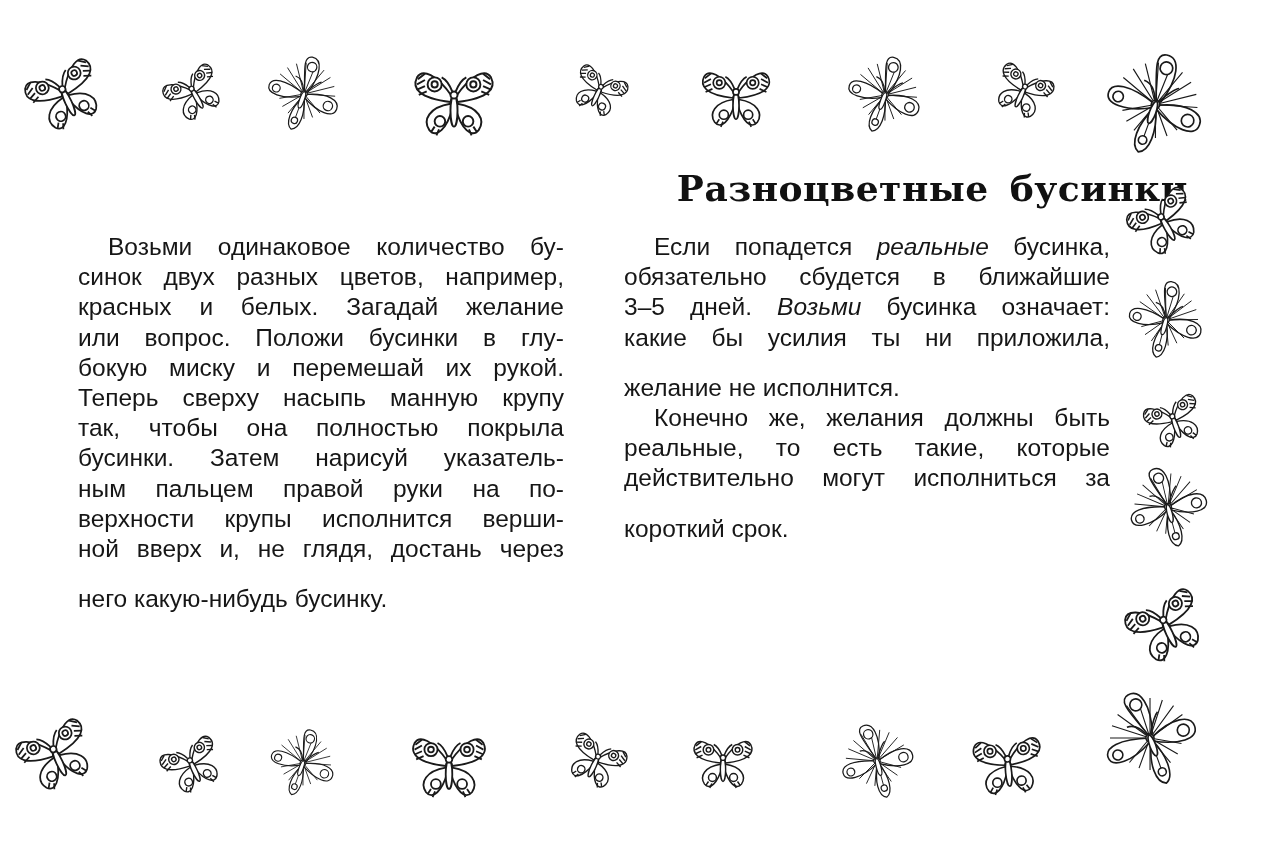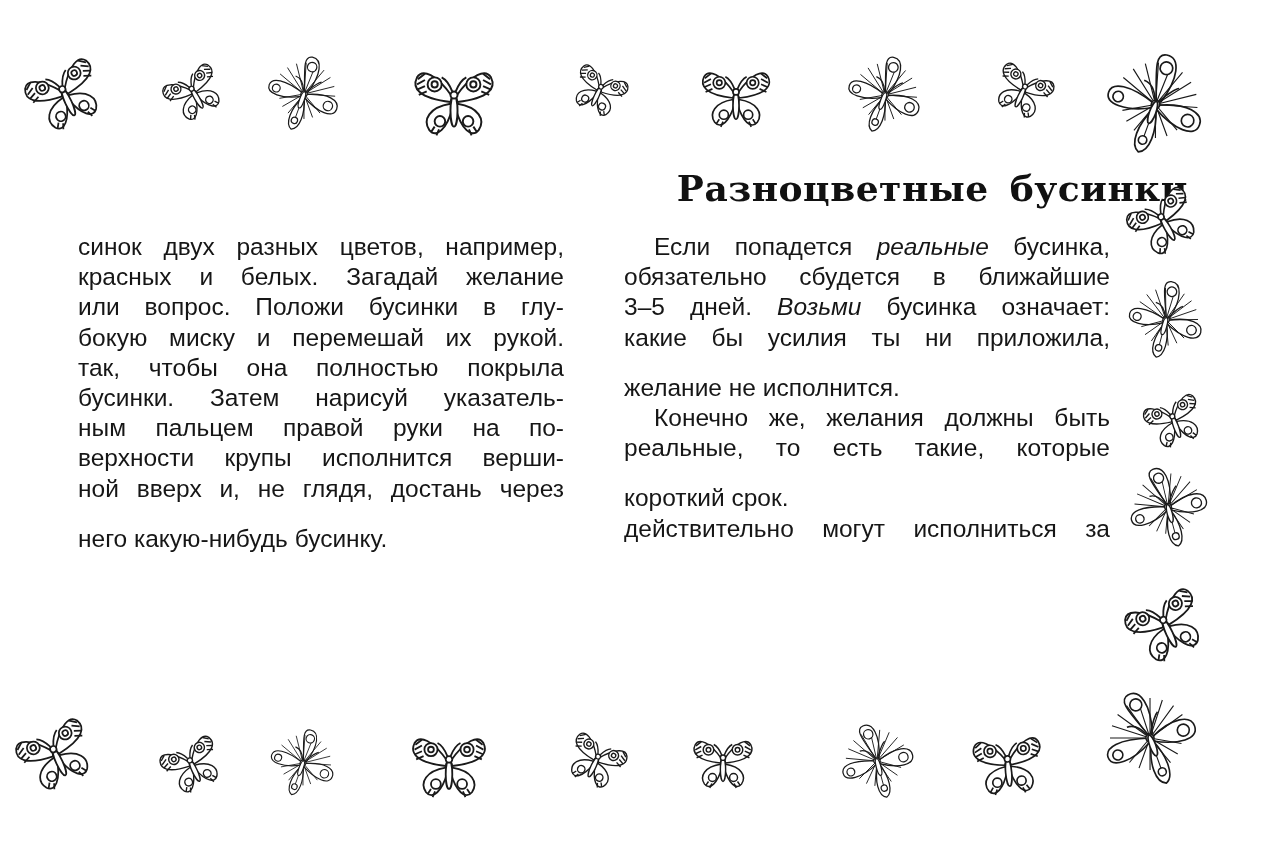--- a/index.html
+++ b/index.html
@@ -32,42 +32,44 @@
     .bf svg { display: block; overflow: visible; }
   </style>
 </head>
 <body>
 
 <div class="page">
 
   <h1 class="title">Разноцветные бусинки</h1>
 
   <div class="col col-left">
+    <span class="ln ind">Возьми одинаковое количество бу-</span>
     <span class="ln">синок двух разных цветов, например,</span>
     <span class="ln">красных и белых. Загадай желание</span>
     <span class="ln">или вопрос. Положи бусинки в глу-</span>
     <span class="ln">бокую миску и перемешай их рукой.</span>
+    <span class="ln">Теперь сверху насыпь манную крупу</span>
     <span class="ln">так, чтобы она полностью покрыла</span>
     <span class="ln">бусинки. Затем нарисуй указатель-</span>
     <span class="ln">ным пальцем правой руки на по-</span>
     <span class="ln">верхности крупы исполнится верши-</span>
     <span class="ln">ной вверх и, не глядя, достань через</span>
     <span class="ln last">него какую-нибудь бусинку.</span>
   </div>
 
   <div class="col col-right">
     <span class="ln ind"><span>Если попадется </span><em>реальные</em><span> бусинка,</span></span>
     <span class="ln">обязательно сбудется в ближайшие</span>
     <span class="ln"><span>3–5 дней. </span><em>Возьми</em><span> бусинка означает:</span></span>
     <span class="ln">какие бы усилия ты ни приложила,</span>
     <span class="ln last">желание не исполнится.</span>
     <span class="ln ind">Конечно же, желания должны быть</span>
     <span class="ln">реальные, то есть такие, которые</span>
+    <span class="ln">действительно могут исполниться за</span>
     <span class="ln last">короткий срок.</span>
-    <span class="ln">действительно могут исполниться за</span>
   </div>
 
   <div id="decor">
       <div class="bf" style="left: 25px; top: 55px; width: 80px; height: 80px;">
         <svg width="80" height="80" viewBox="0 0 100 100">
           <g transform="rotate(-25 50 50)">
       <g fill="#fff" stroke="#1a1a1a" stroke-width="2.2" stroke-linejoin="round">
         <path d="M48 44 C30 18, 14 12, 8 22 C2 34, 10 46, 46 50 Z"></path>
         <path d="M52 44 C70 18, 86 12, 92 22 C98 34, 90 46, 54 50 Z"></path>
         <path d="M46 52 C22 56, 14 70, 22 82 C30 92, 42 80, 48 58 Z"></path>

